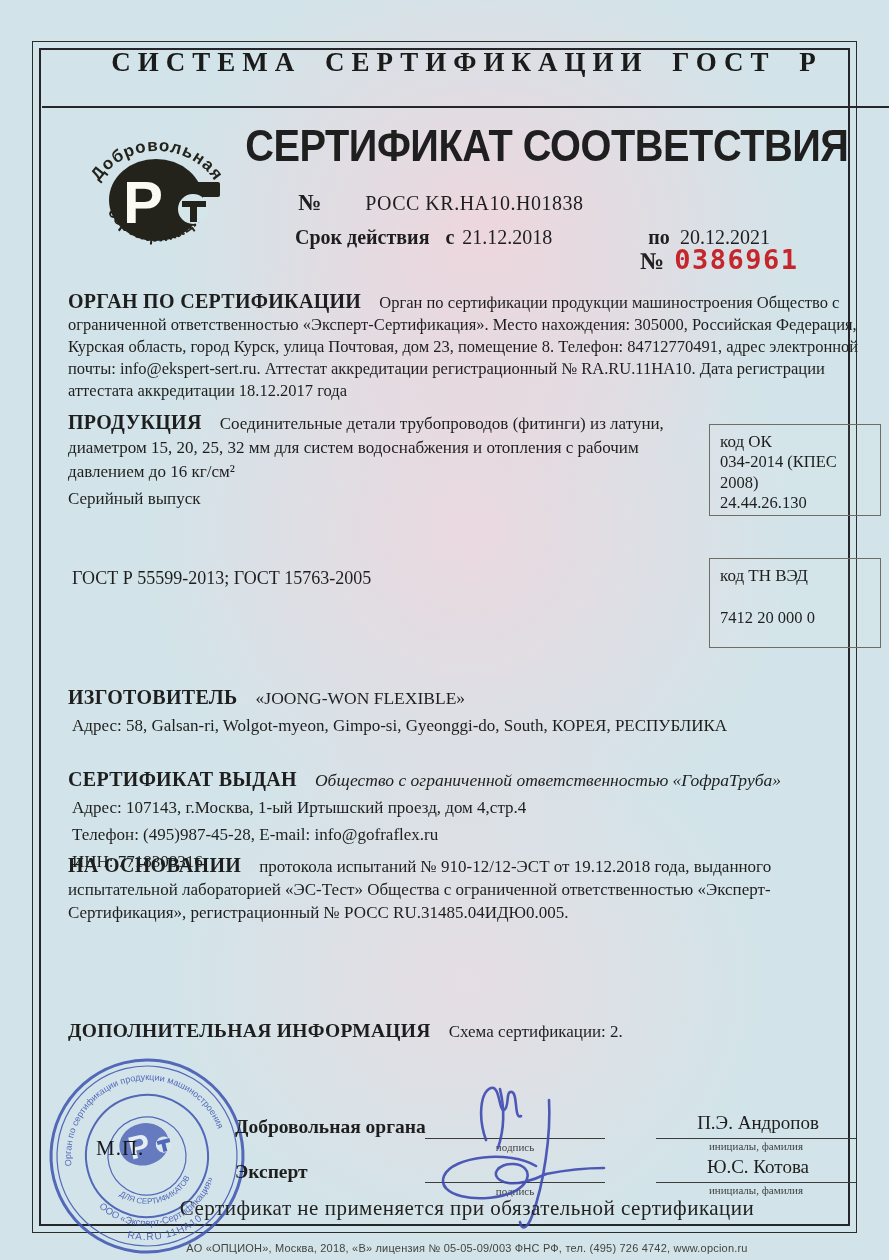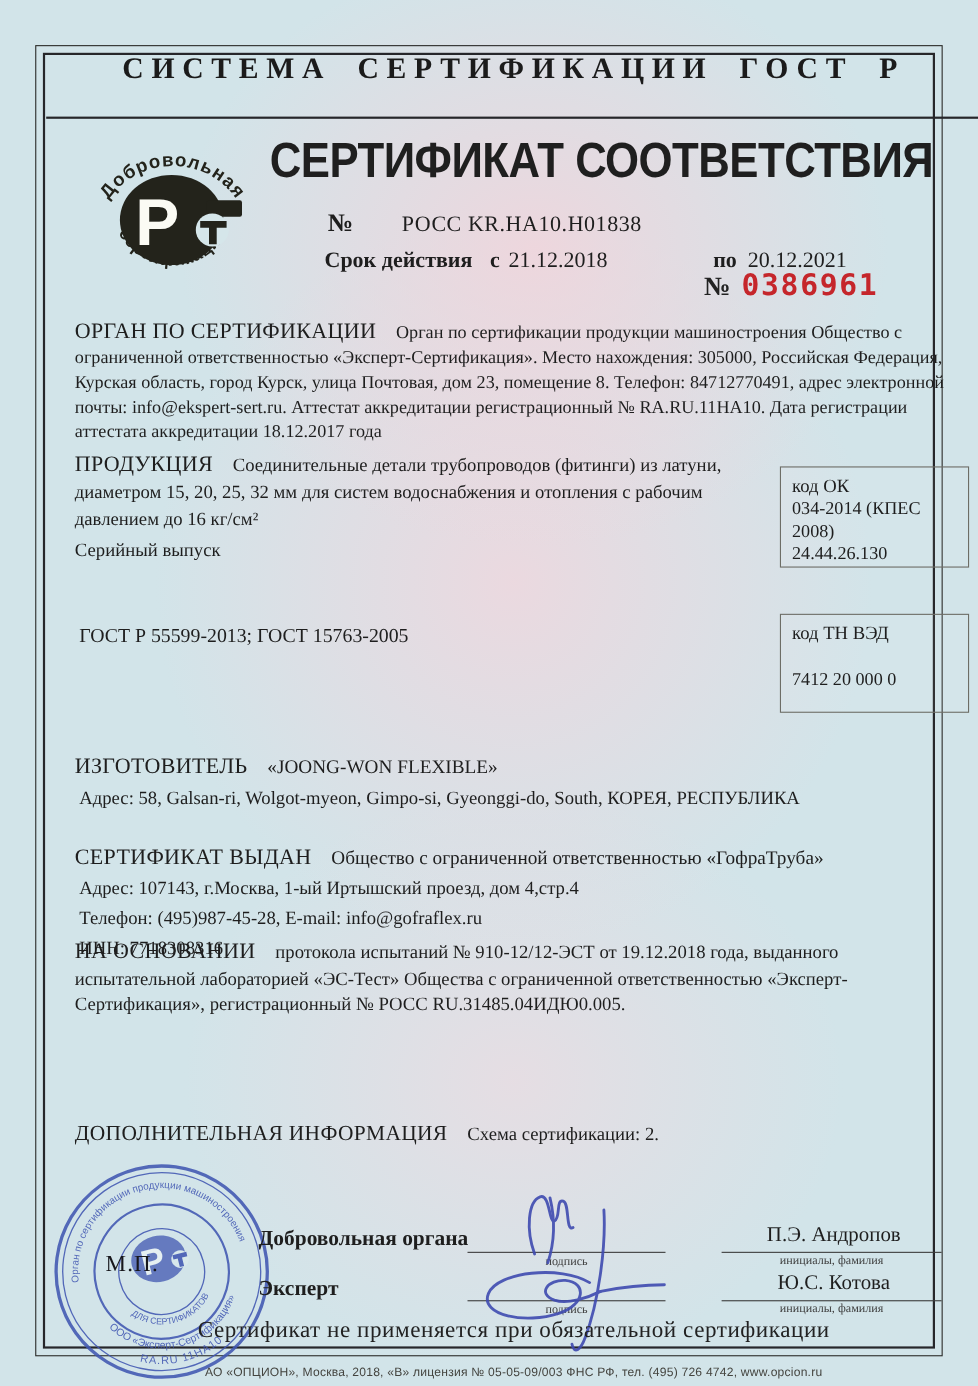--- a/index.html
+++ b/index.html
@@ -50,21 +50,21 @@
   .v-from-date{margin-left:8px;}
   .v-to-label{font-weight:bold;margin-left:96px;}
   .v-to-date{margin-left:10px;}
   .serial{left:640px;top:244px;white-space:nowrap;}
   .serial .no-sym2{font-weight:bold;font-size:24px;margin-right:10px;color:#222;}
   .serial-digits{
     font-family:"DejaVu Sans Mono",monospace;font-weight:bold;font-size:27px;
     color:#c5262b;letter-spacing:1.5px;
   }
   .sec{line-height:1.32;}
-  .sec-label{font-weight:normal;font-size:20px;letter-spacing:.3px;margin-right:14px;text-align:right;}
+  .sec-label{font-weight:bold;font-size:20px;letter-spacing:.3px;margin-right:14px;text-align:right;}
   .sec-text{font-size:16.5px;}
   .org-sec{left:68px;top:288px;width:792px;}
   .product-sec{left:68px;top:408px;width:618px;line-height:1.4;}
   .product-sec .sec-text{font-size:17px;}
   .product-line2{font-size:17px;margin-top:3px;}
   .code-box{
     left:709px;width:172px;padding:7px 10px;box-sizing:border-box;
     border:1px solid #6d6d66;background:rgba(255,255,255,0.05);font-family:Liberation Serif, serif;
   }
   .code-ok{top:424px;height:92px;}
@@ -72,21 +72,21 @@
   .code-label{font-size:17px;}
   .code-val{font-size:16.5px;line-height:1.25;}
   .code-ok .code-val:first-of-type{margin-top:14px;}
   .code-tnved .code-val{margin-top:22px;}
   .conforms-label{left:68px;top:540px;font-weight:bold;font-size:19.5px;letter-spacing:.2px;}
   .conforms-text{left:72px;top:568px;font-size:18px;}
   .man-sec{left:68px;top:684px;width:792px;}
   .man-name{font-size:17.5px;}
   .man-addr{font-size:17px;margin-top:5px;margin-left:4px;}
   .issued-sec{left:68px;top:766px;width:792px;}
-  .issued-name{font-size:17.5px;}
+  .issued-name{font-size:17.5px;font-style:italic;}
   .issued-line{font-size:17px;margin-left:4px;margin-top:4.5px;}
   .basis-sec{left:68px;top:852px;width:792px;line-height:1.34;}
   .basis-sec .sec-text{font-size:17px;}
   .add-sec{left:68px;top:1018px;width:792px;}
   .add-sec .sec-label{font-size:19.5px;}
   .add-sec .sec-text{font-size:17px;}
   .stamp{left:44px;top:1056px;width:206px;height:200px;opacity:.88;}
   .mp-label{left:96px;top:1136px;font-size:21px;letter-spacing:1px;color:#17171c;}
   .role{font-weight:bold;font-size:19.5px;left:235px;}
   .role-1{top:1116px;}

